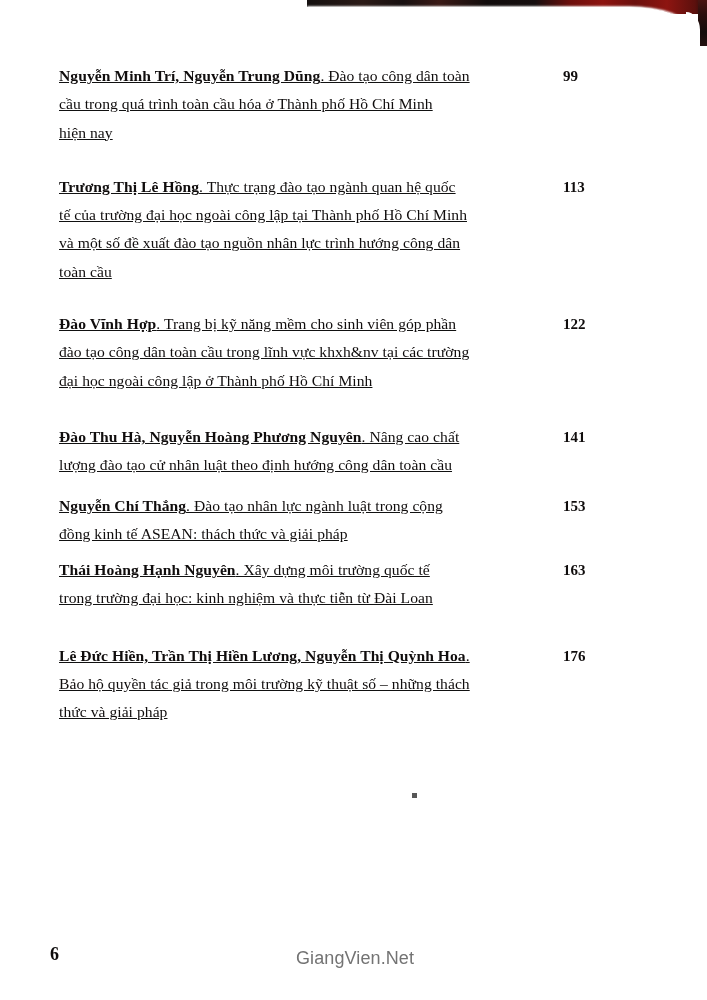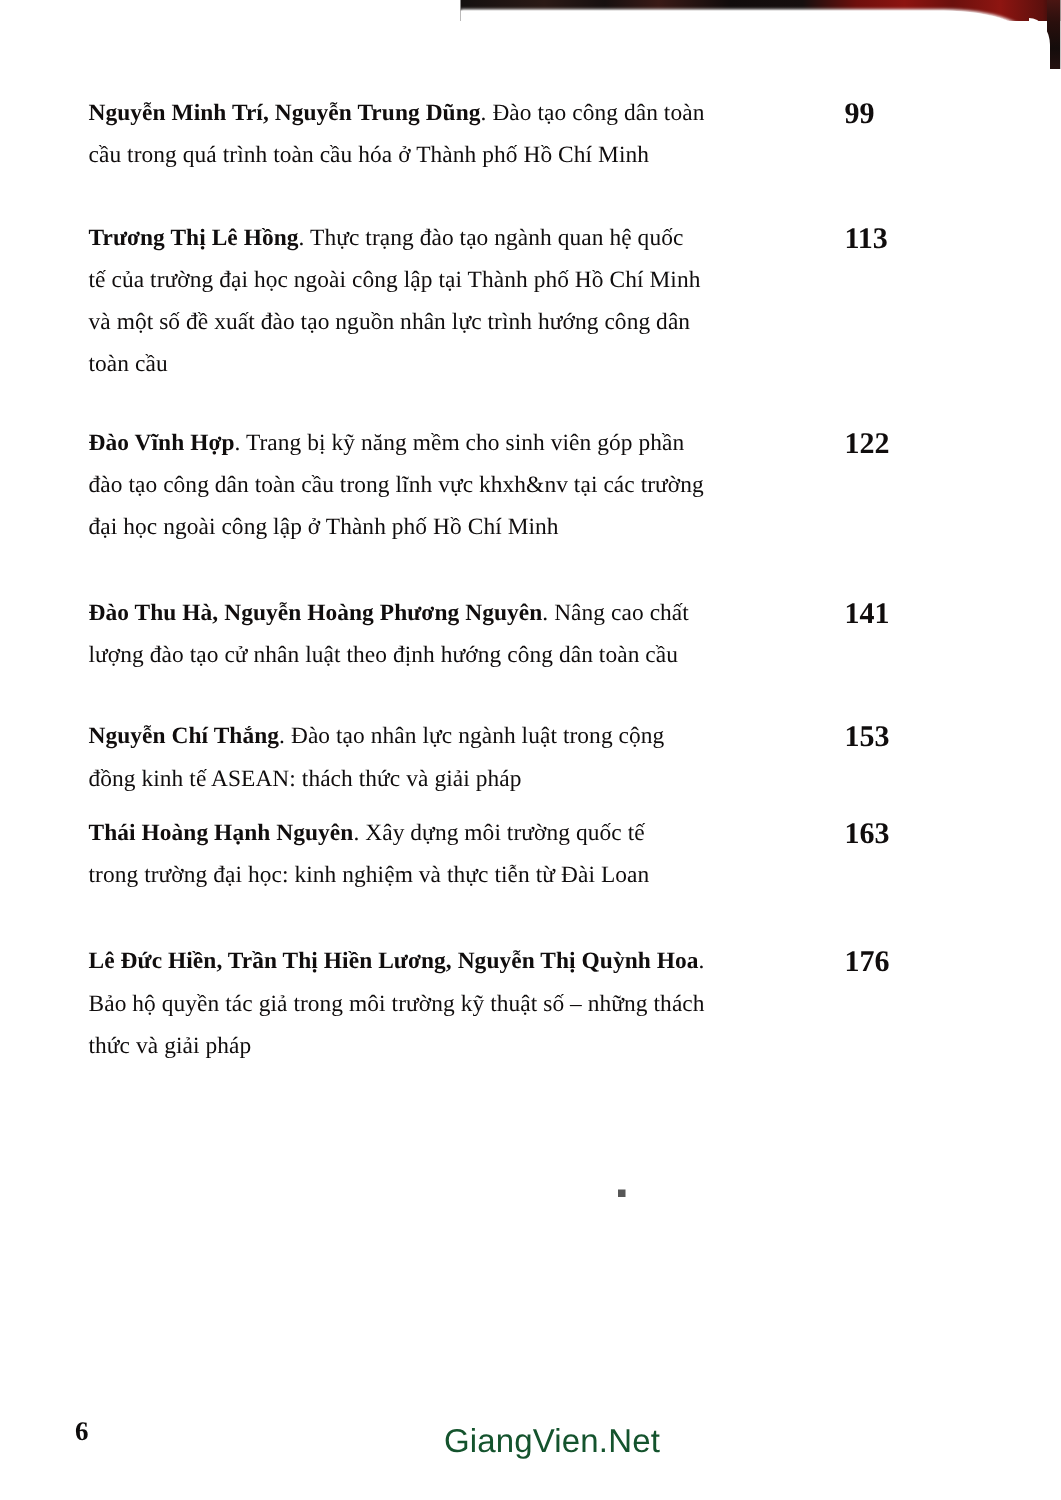--- a/index.html
+++ b/index.html
@@ -76,20 +76,21 @@
     top: 0;
     width: 707px;
     height: 1000px;
   }
 
   .toc {
     position: absolute;
     left: 59px;
     top: 62px;
     width: 589px;
+    text-decoration: underline;
   }
 
   .toc-entry {
     display: block;
     position: relative;
     margin-bottom: 19px;
   }
 
   .entry-text {
     width: 475px;
@@ -107,53 +108,53 @@
 
   .authors {
     font-weight: bold;
   }
 
   .page-num {
     position: absolute;
     left: 504px;
     top: 0;
     width: 60px;
-    font-size: 20px;
+    font-size: 15px;
     line-height: 28.3px;
     font-weight: bold;
     color: #100d0d;
     text-align: left;
   }
 
   
   .toc-entry[data-idx="0"] { margin-bottom: 26px; }
   .toc-entry[data-idx="1"] { margin-bottom: 24px; }
   .toc-entry[data-idx="2"] { margin-bottom: 28px; }
-  .toc-entry[data-idx="3"] { margin-bottom: 26px; }
+  .toc-entry[data-idx="3"] { margin-bottom: 12px; }
   .toc-entry[data-idx="4"] { margin-bottom: 8px; }
   .toc-entry[data-idx="5"] { margin-bottom: 29px; }
 
   
   .folio {
     position: absolute;
     left: 50px;
     top: 944px;
     font-size: 18px;
     font-weight: bold;
     color: #0d0b0b;
     font-family: "Liberation Serif", "DejaVu Serif", serif;
   }
 
   .watermark {
     position: absolute;
     left: 296px;
     top: 948px;
     font-family: "Liberation Sans", "DejaVu Sans", sans-serif;
-    font-size: 22px;
-    color: #14532d;
+    font-size: 18px;
+    color: #737373;
     letter-spacing: 0.1px;
     white-space: nowrap;
   }
 
   
   .speck {
     position: absolute;
     left: 412px;
     top: 793px;
     width: 5px;
@@ -168,20 +169,21 @@
 <div class="page">
 
   <div class="scan-edge"></div>
   <div class="scan-edge-right"></div>
 
   <div class="toc" id="toc-list">
       <div class="toc-entry" data-idx="0">
         <div class="entry-text">
           <div class="line"><span class="authors">Nguyễn Minh Trí, Nguyễn Trung Dũng</span><span>. Đào tạo công dân toàn</span></div>
           <div class="line">cầu trong quá trình toàn cầu hóa ở Thành phố Hồ Chí Minh</div>
+          <div class="line">hiện nay</div>
         </div>
         <div class="page-num">99</div>
       </div>
       <div class="toc-entry" data-idx="1">
         <div class="entry-text">
           <div class="line"><span class="authors">Trương Thị Lê Hồng</span><span>. Thực trạng đào tạo ngành quan hệ quốc</span></div>
           <div class="line">tế của trường đại học ngoài công lập tại Thành phố Hồ Chí Minh</div>
           <div class="line">và một số đề xuất đào tạo nguồn nhân lực trình hướng công dân</div>
           <div class="line">toàn cầu</div>
         </div>

